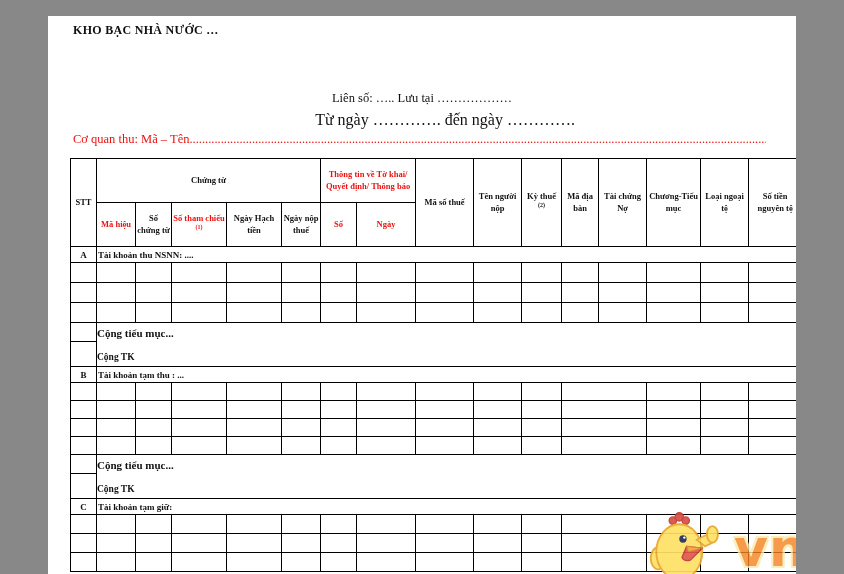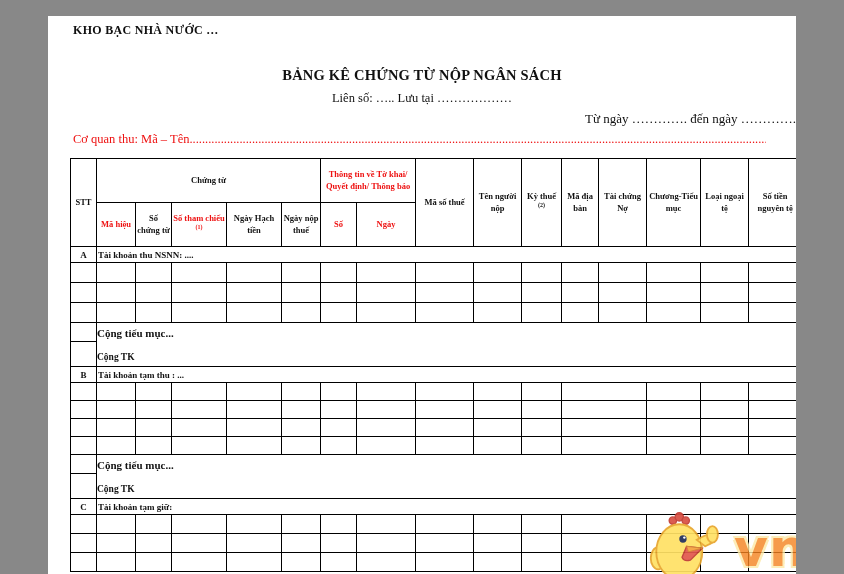--- a/index.html
+++ b/index.html
@@ -9,21 +9,21 @@
     background:#ffffff; overflow:hidden;
     font-family:"Liberation Serif","DejaVu Serif",serif; color:#111;
   }
   
   .org-name { position:absolute; left:25px; top:7px; font-size:12px; font-weight:bold; letter-spacing:.3px; }
   .form-block { position:absolute; right:70px; top:2px; text-align:center; line-height:1.25; }
   .form-no { font-size:11.5px; font-weight:bold; }
   .form-circular, .form-issuer { font-size:9px; }
   .doc-title { position:absolute; left:0; right:0; top:51px; text-align:center; font-size:14.5px; font-weight:bold; letter-spacing:.2px; }
   .copy-line { position:absolute; left:0; right:0; top:75px; text-align:center; font-size:12.5px; }
-  .range-line { position:absolute; left:0; right:0; top:95px; text-align:right; font-size:13px;padding-left:46px; }
+  .range-line { position:absolute; left:0; right:0; top:95px; text-align:center; font-size:16px;padding-left:46px; }
   .agency-line { position:absolute; left:25px; right:30px; top:116px; display:flex; font-size:12.5px; color:var(--accent-red); white-space:nowrap; }
   .agency-dots { flex:1; overflow:hidden; }
   
   table.bk { position:absolute; left:22px; top:142px; width:804px; border-collapse:collapse; table-layout:fixed; }
   .bk th, .bk td { border:1px solid #000; padding:0 1px; overflow:hidden; }
   .bk thead th { font-weight:bold; font-size:8.5px; text-align:center; vertical-align:middle; line-height:1.3; }
   .bk thead tr.gh-row { height:44px; }
   .bk thead tr.sh-row { height:44px; }
   .bk sup { font-size:6px; }
   .red { color:var(--accent-red); }
@@ -49,21 +49,20 @@
   .wm-right { color:var(--wm-yellow); text-shadow:0 0 2px #fdeebc, 2px 2px 0 #fdeebc, -2px -2px 0 #fdeebc, 2px -2px 0 #fdeebc, -2px 2px 0 #fdeebc; }
 </style>
 </head>
 <body>
 
 <div class="page">
 
   <div class="org-name">KHO BẠC NHÀ NƯỚC …</div>
 
 
-  <div class="doc-title">BẢNG KÊ CHỨNG TỪ NỘP NGÂN SÁCH</div>
   <div class="copy-line">Liên số: ….. Lưu tại ………………</div>
   <div class="range-line">Từ ngày …………. đến ngày ………….</div>
 
   <div class="agency-line">
     <span>Cơ quan thu: Mã – Tên</span>
       <span class="agency-dots">............................................................................................................................................................................................................................................</span>
   </div>
 
   <table class="bk" id="main-table">
       <colgroup>

